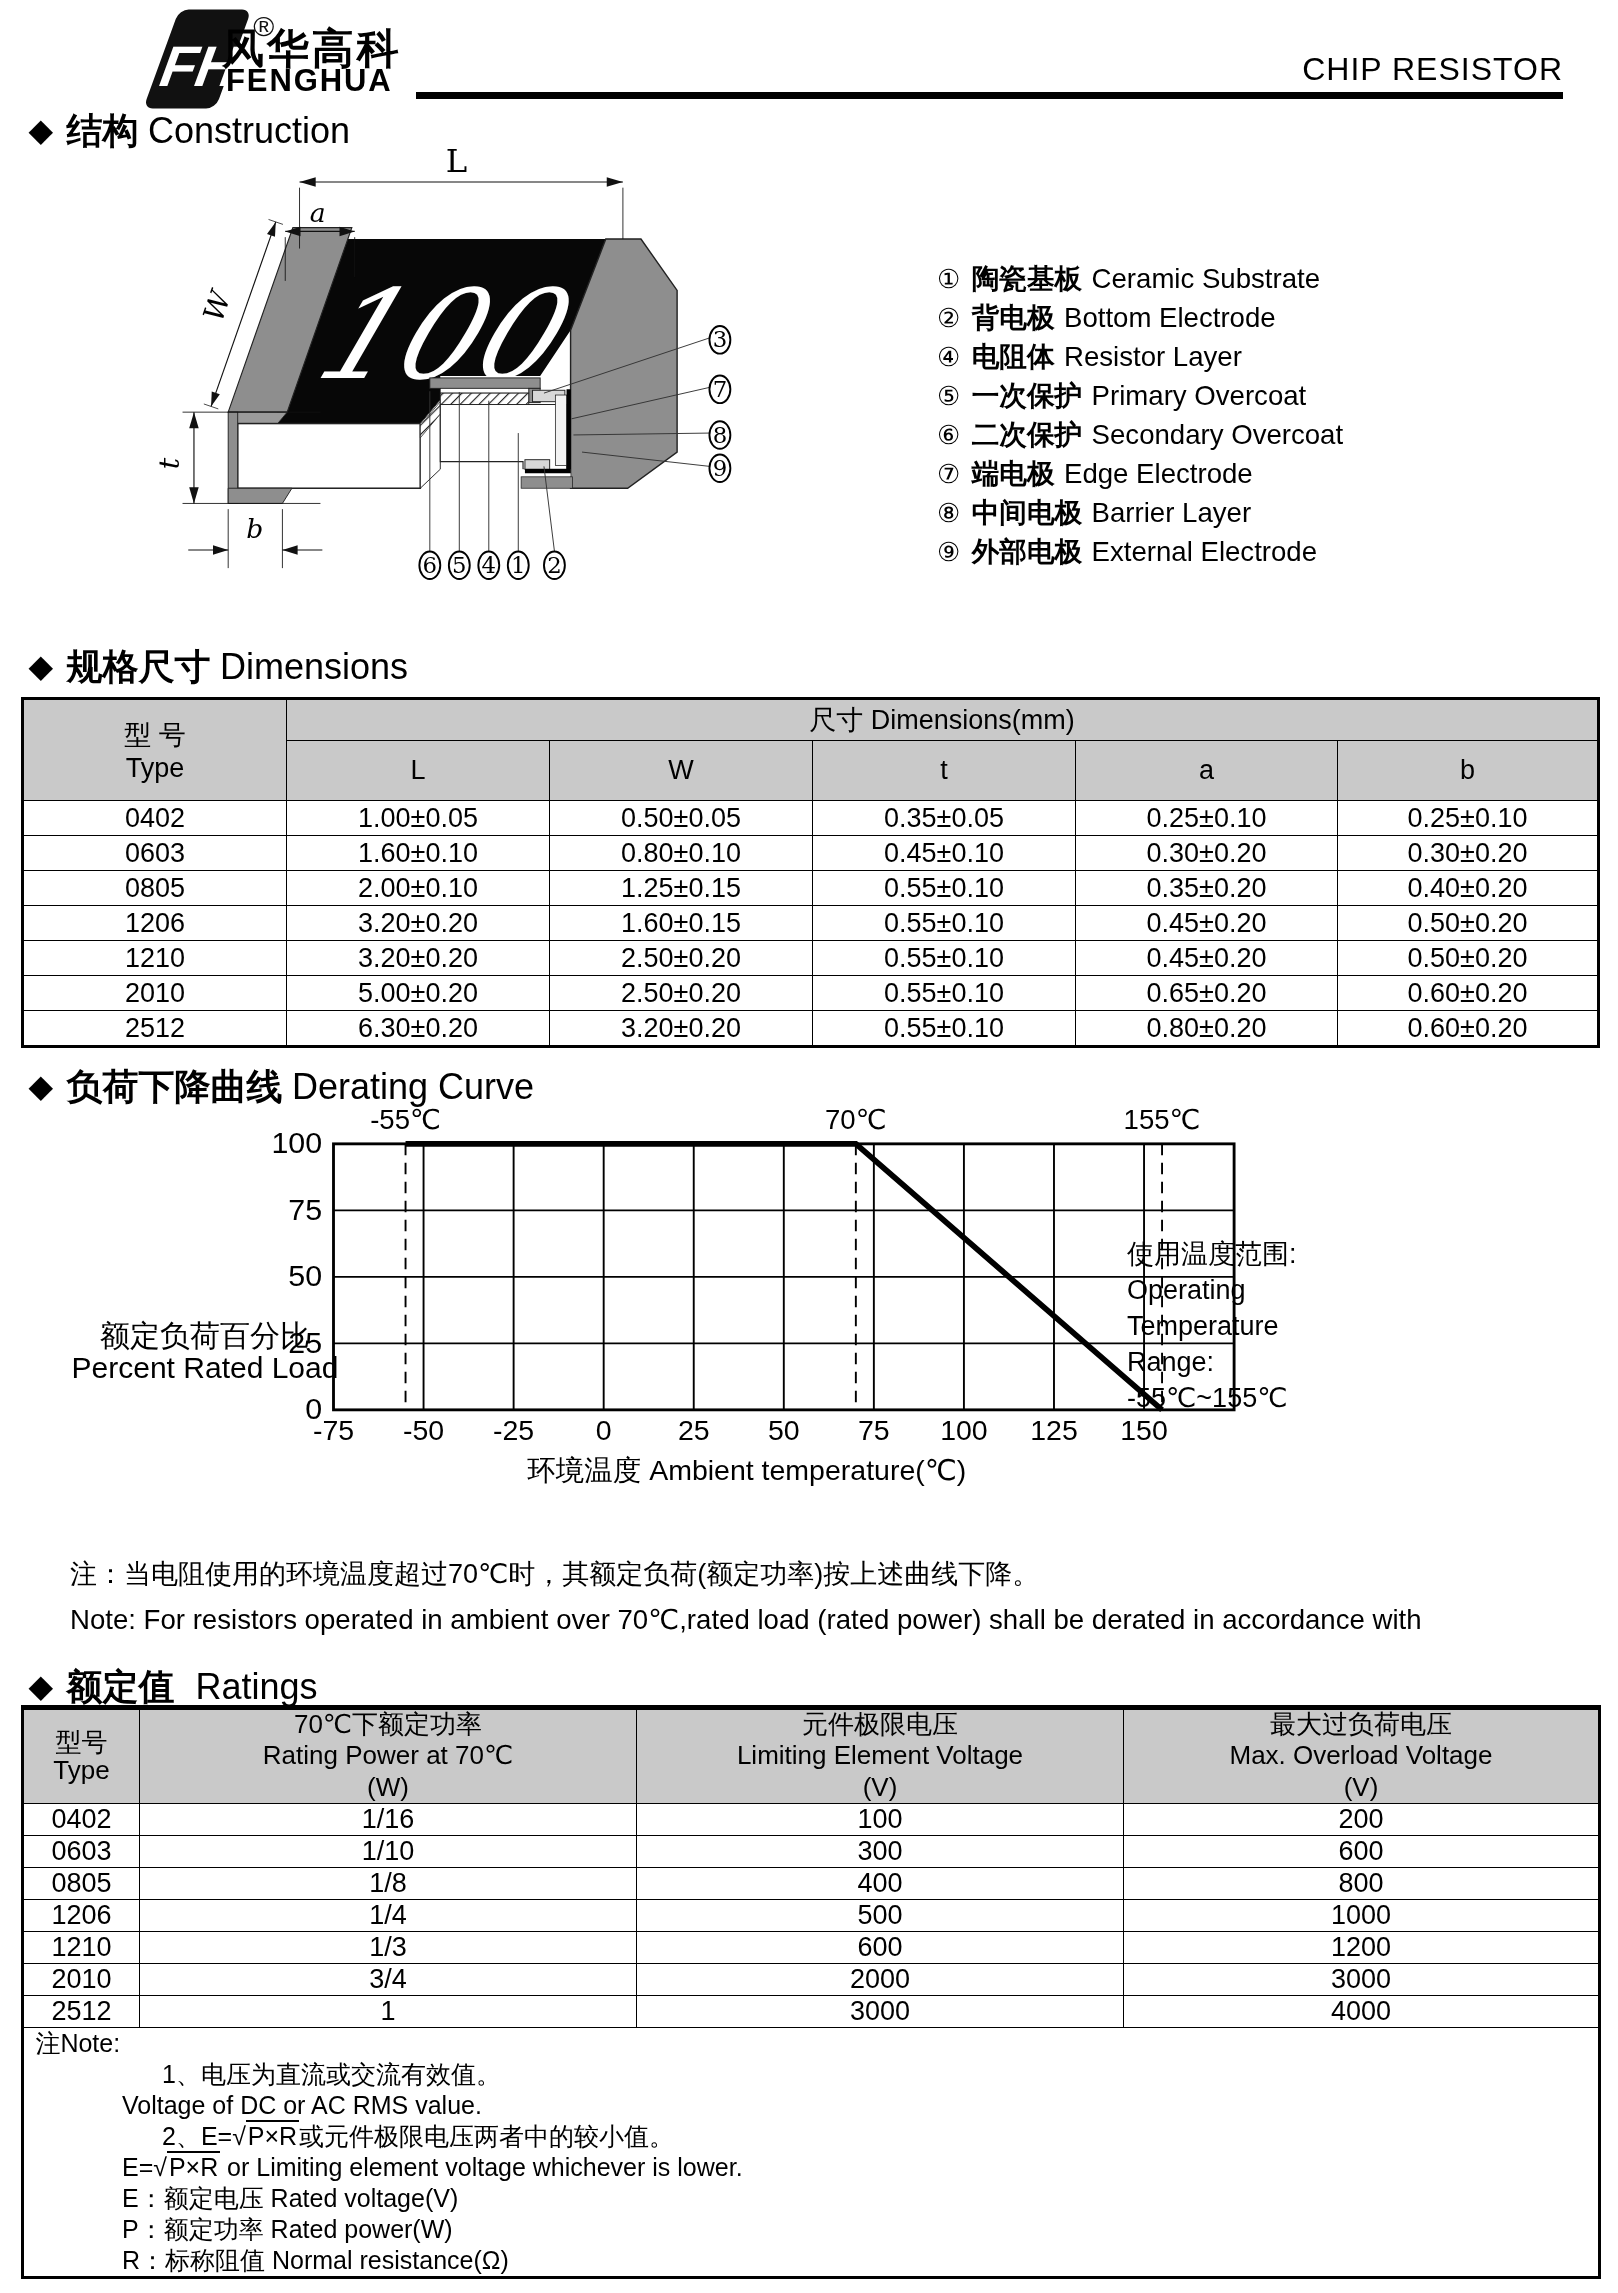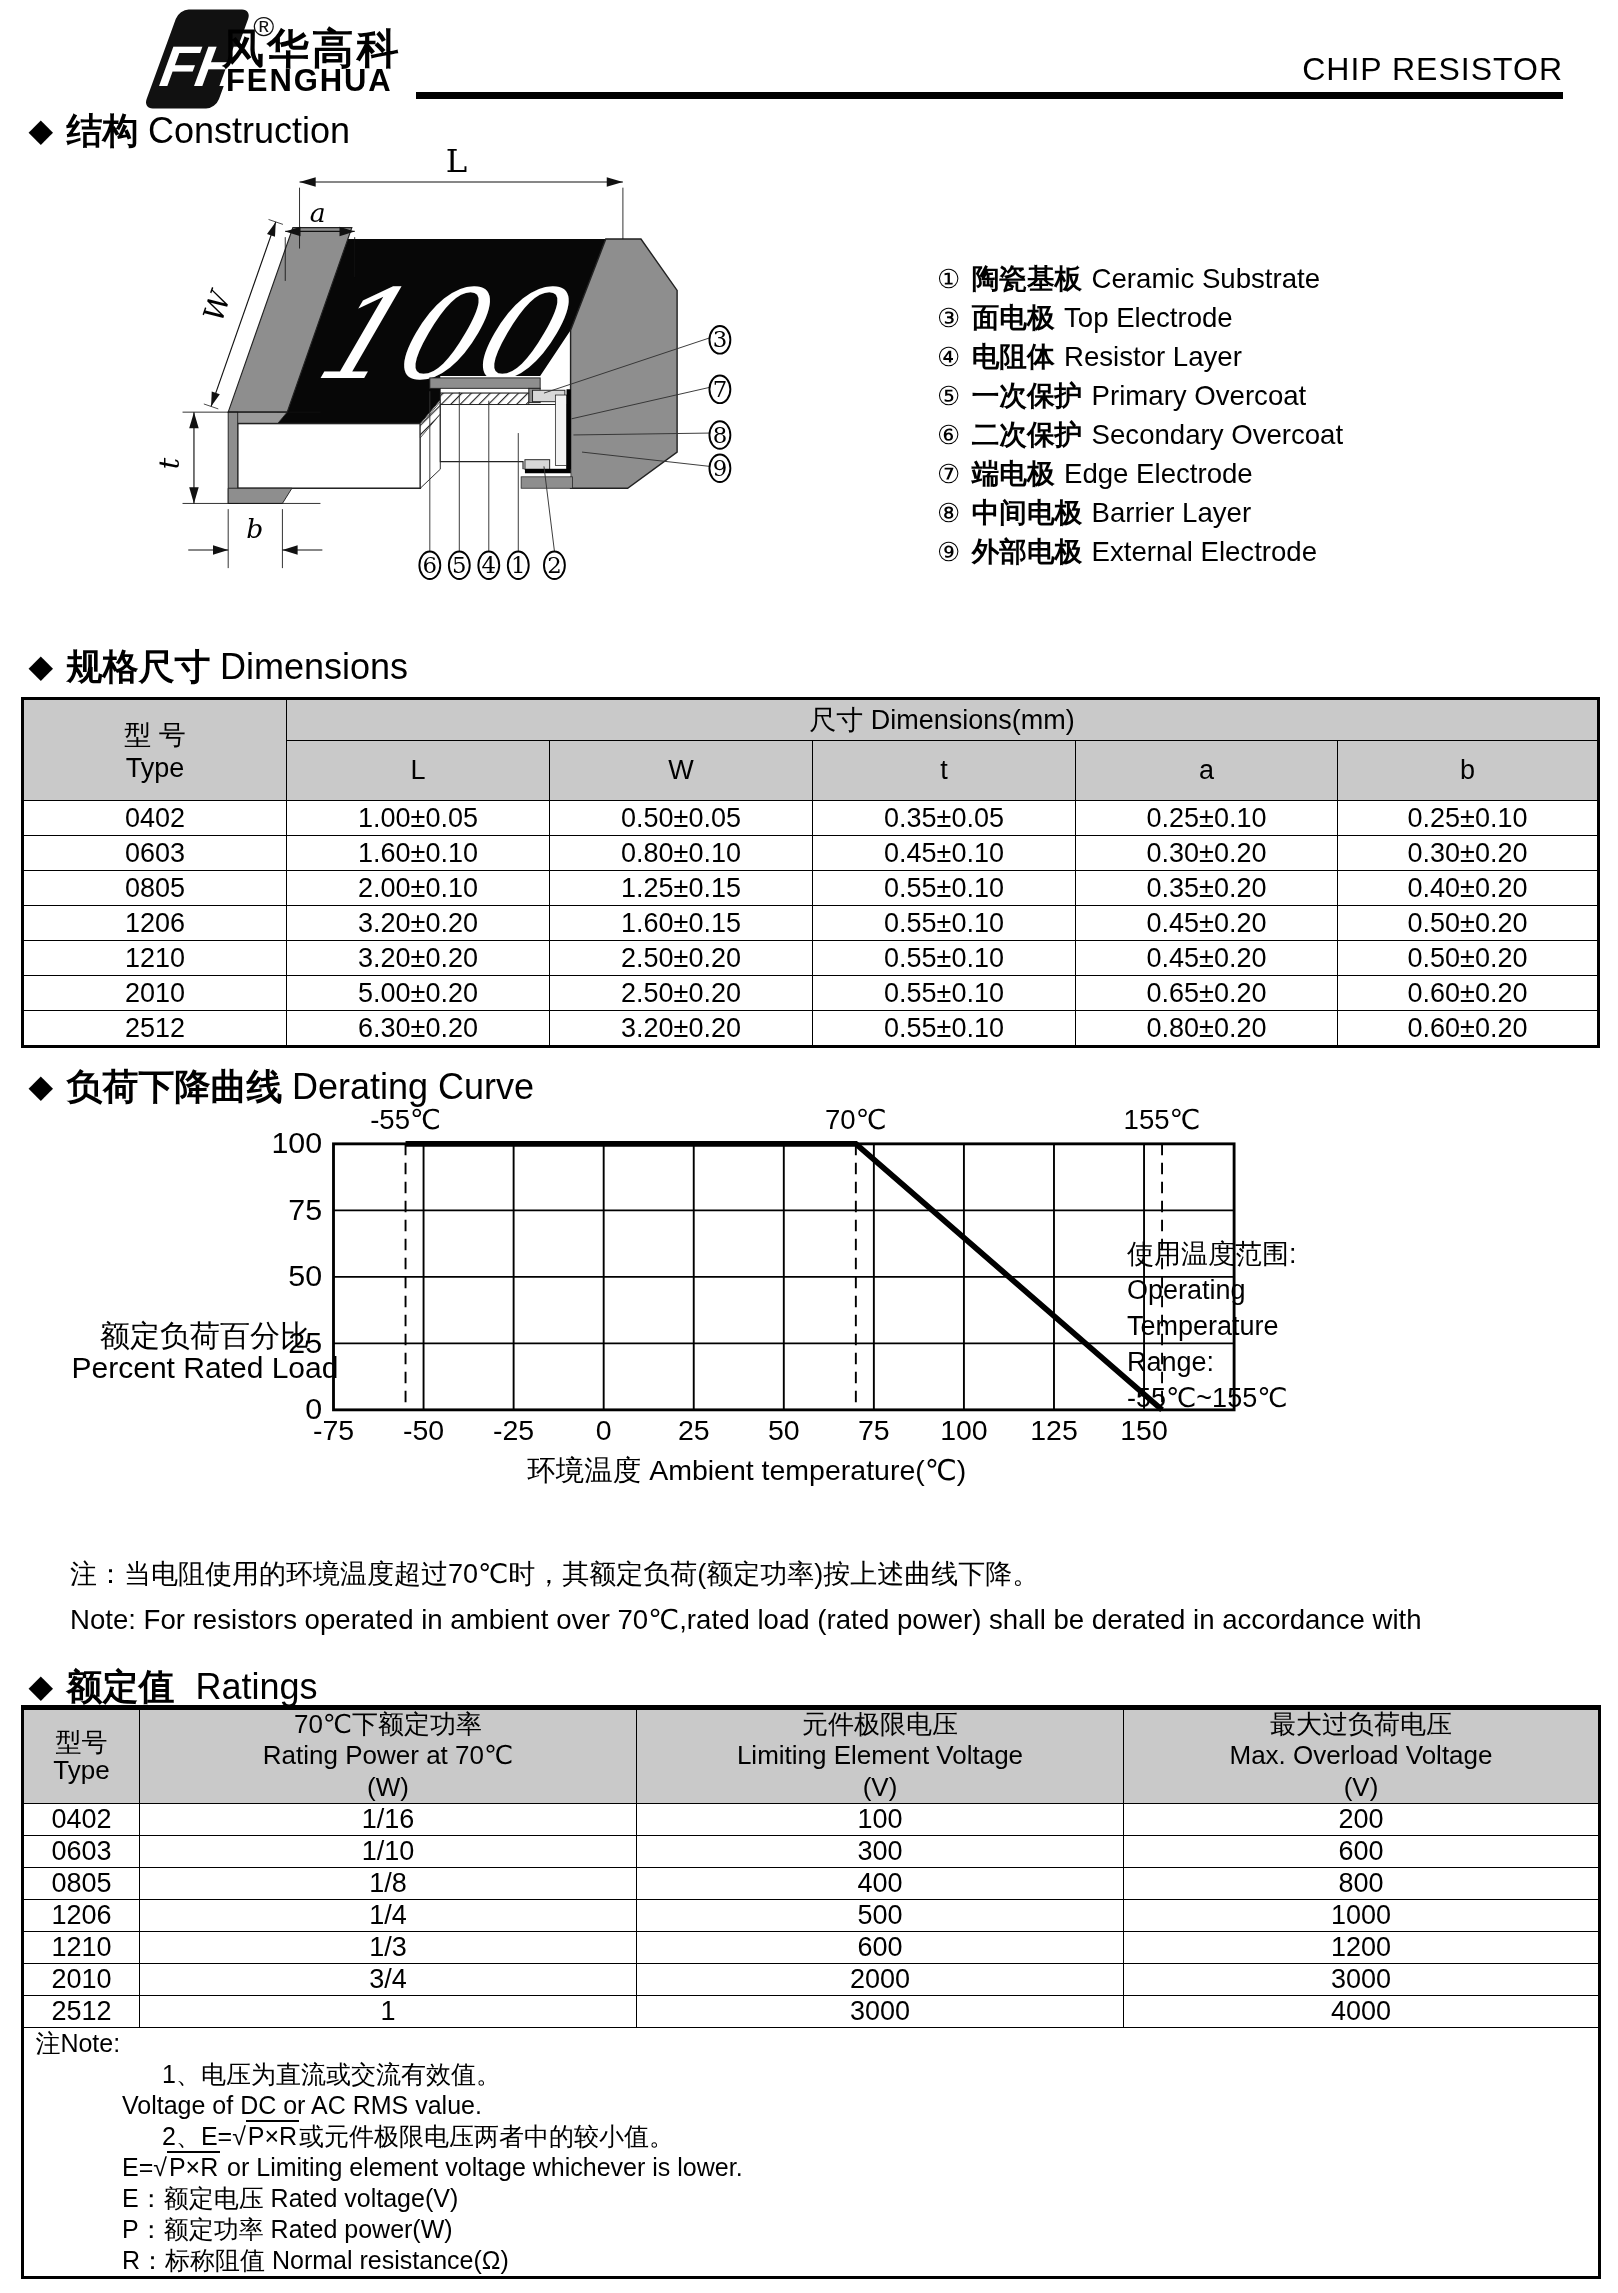--- a/index.html
+++ b/index.html
@@ -184,21 +184,21 @@
       <text x="454" y="457" class="serifl">4</text>
       <ellipse cx="485" cy="449" rx="11" ry="14.5" fill="#fff" stroke="#000" stroke-width="2"></ellipse>
       <text x="485" y="457" class="serifl">1</text>
       <ellipse cx="523" cy="449" rx="11" ry="14.5" fill="#fff" stroke="#000" stroke-width="2"></ellipse>
       <text x="523" y="457" class="serifl">2</text>
     </g>
   </svg>
 
   <div class="legend" id="legend">
       <div class="lg-row"><span class="lg-num">①</span><span class="lg-cn">陶瓷基板</span><span class="lg-en">Ceramic Substrate</span></div>
-      <div class="lg-row"><span class="lg-num">③</span><span class="lg-cn">面电极</span><span class="lg-en">Top Electrode</span></div>
+      <div class="lg-row"><span class="lg-num">②</span><span class="lg-cn">背电极</span><span class="lg-en">Bottom Electrode</span></div>
       <div class="lg-row"><span class="lg-num">④</span><span class="lg-cn">电阻体</span><span class="lg-en">Resistor Layer</span></div>
       <div class="lg-row"><span class="lg-num">⑤</span><span class="lg-cn">一次保护</span><span class="lg-en">Primary Overcoat</span></div>
       <div class="lg-row"><span class="lg-num">⑥</span><span class="lg-cn">二次保护</span><span class="lg-en">Secondary Overcoat</span></div>
       <div class="lg-row"><span class="lg-num">⑦</span><span class="lg-cn">端电极</span><span class="lg-en">Edge Electrode</span></div>
       <div class="lg-row"><span class="lg-num">⑧</span><span class="lg-cn">中间电极</span><span class="lg-en">Barrier Layer</span></div>
       <div class="lg-row"><span class="lg-num">⑨</span><span class="lg-cn">外部电极</span><span class="lg-en">External Electrode</span></div>
     </div>
 
   <div class="sec-h" style="left:28.5px;top:643px">
     <span class="dm">◆</span><span class="h-cn">规格尺寸</span><span class="h-en">Dimensions</span>

